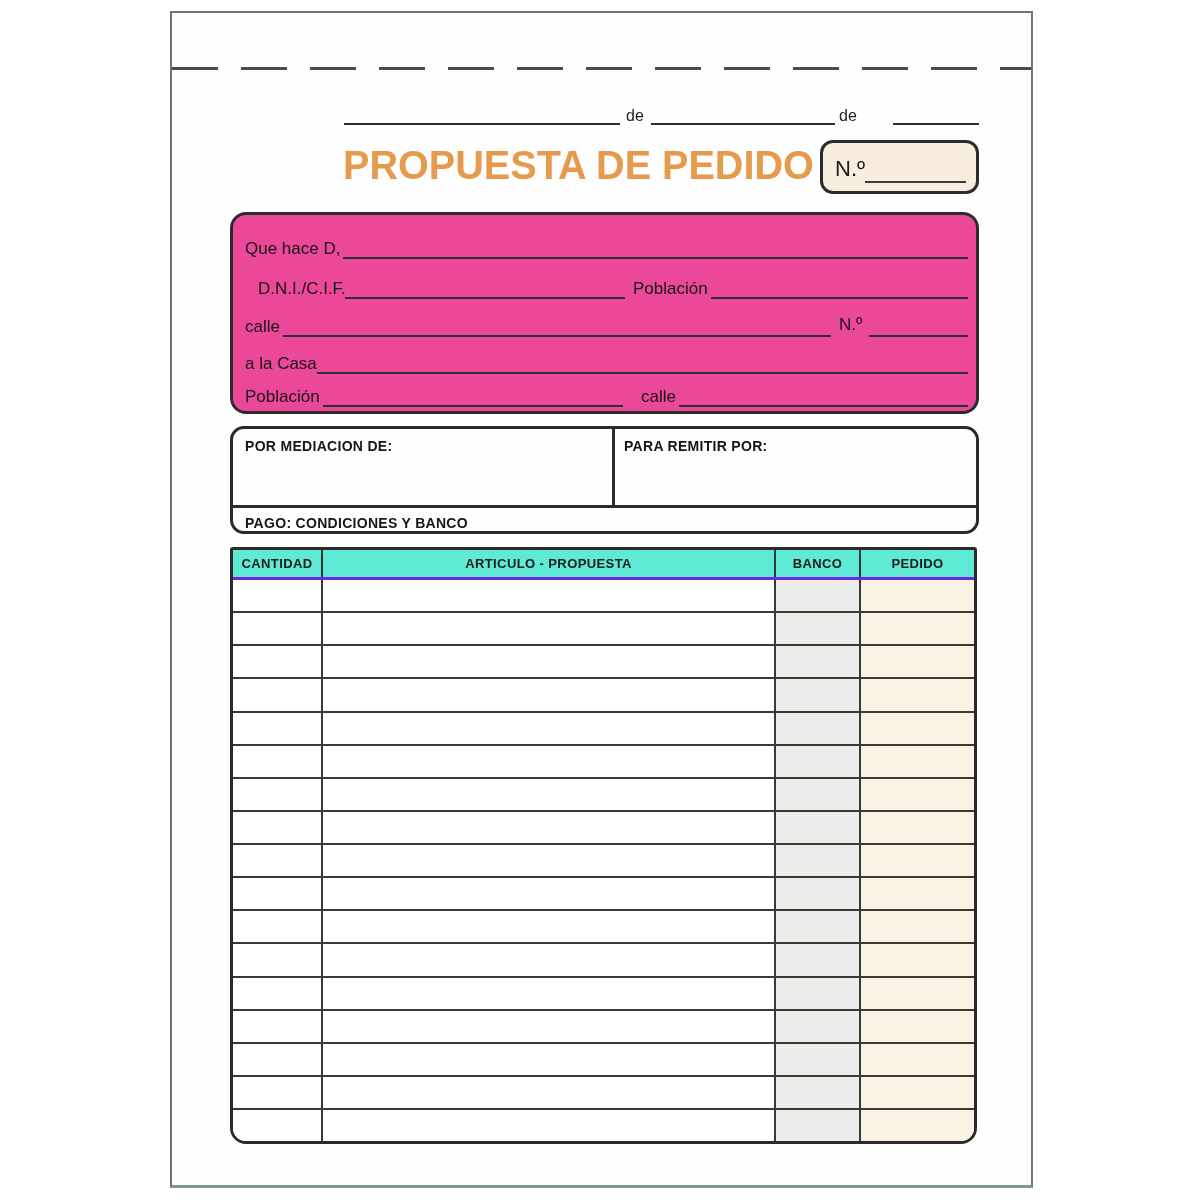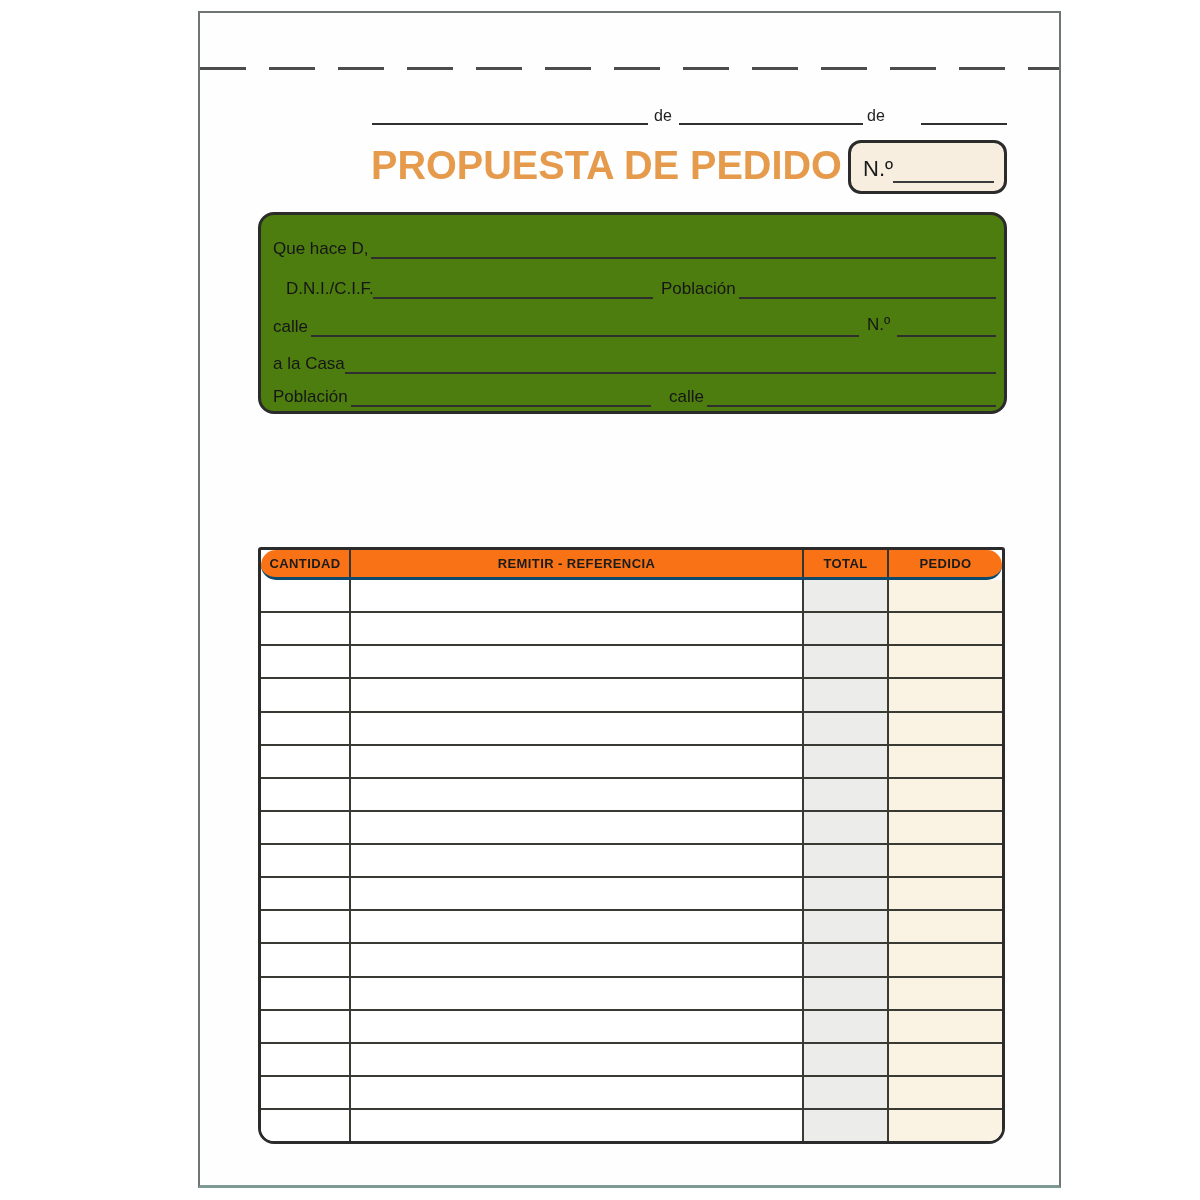--- a/index.html
+++ b/index.html
@@ -1,18 +1,18 @@
 <!DOCTYPE html>
 <html><head>
 <meta charset="utf-8">
 <style>
   html,body{margin:0;padding:0;background:#ffffff;width:1200px;height:1200px;
     font-family:"Liberation Sans", sans-serif;-webkit-font-smoothing:antialiased;}
   .page{position:absolute;left:170px;top:11px;width:863px;height:1177px;
-    background:#fefefe;border:2px solid #6f7575;border-bottom:3px solid #7e9894;box-sizing:border-box;margin-left:28px;}
+    background:#fefefe;border:2px solid #6f7575;border-bottom:3px solid #7e9894;box-sizing:border-box;}
   
   .perforation{position:absolute;left:0;top:54px;width:100%;height:3px;
     background:repeating-linear-gradient(90deg,#4c4c4c 0 46px,transparent 46px 69px);}
   
   .dline{position:absolute;height:0;border-bottom:2px solid #2f2f2f;}
   .l1{left:172px;top:110px;width:276px;}
   .l2{left:479px;top:110px;width:184px;}
   .l3{left:721px;top:110px;width:86px;}
   .de{position:absolute;top:94px;font-size:16px;color:#222;}
   .d1{left:454px;}
@@ -20,38 +20,38 @@
   
   .title{position:absolute;left:171px;top:130px;margin:0;font-size:40px;font-weight:bold;
     color:#e59a4c;letter-spacing:0px;transform:scaleX(0.99);transform-origin:left;}
   
   .nbox{position:absolute;left:648px;top:127px;width:159px;height:54px;box-sizing:border-box;
     background:#f7eedf;border:3px solid #2b2b2b;border-radius:13px;}
   .nbox .nlabel{position:absolute;left:12px;top:13px;font-size:22px;color:#1a1a1a;}
   .nbox .nline{position:absolute;left:42px;right:10px;bottom:8px;height:0;border-bottom:2px solid #3c3c3c;}
   
   .cbox{position:absolute;left:58px;top:199px;width:749px;height:202px;box-sizing:border-box;
-    border:3px solid #2b2b2b;border-radius:16px;background:#4d7c0f;}
+    border:3px solid #2b2b2b;border-radius:16px;background:#ec4899;}
   .flabel{position:absolute;font-size:17px;color:#161616;white-space:nowrap;}
   .fline{position:absolute;height:0;border-bottom:2px solid #2f2f2f;}
   
   .sbox{position:absolute;left:58px;top:413px;width:749px;height:108px;box-sizing:border-box;
     border:3px solid #2b2b2b;border-radius:14px;background:#fefefe;}
   .sbox .vdiv{position:absolute;left:379px;top:0;width:0;height:76px;border-left:3px solid #2b2b2b;}
   .sbox .hdiv{position:absolute;left:0;top:76px;width:100%;height:0;border-top:3px solid #2b2b2b;}
   .slabel{position:absolute;font-size:14px;font-weight:bold;color:#161616;letter-spacing:.3px;}
   .s1{left:12px;top:9px;}
   .s2{left:391px;top:9px;}
   .s3{left:12px;top:86px;}
   
   .tbl{position:absolute;left:58px;top:534px;width:747px;height:597px;box-sizing:border-box;
     border:3px solid #2b2b2b;border-radius:3px 3px 16px 16px;overflow:hidden;
     display:flex;flex-direction:column;background:#fff;}
   .thead{display:grid;grid-template-columns:90px 1fr 85px 113px;height:30px;flex:0 0 30px;
-    background:#f97316;border-bottom:3px solid #0c4a6e;box-sizing:border-box;border-radius:15px;}
+    background:#5eead4;border-bottom:3px solid #6d28d9;box-sizing:border-box;}
   .thead .hc{display:flex;align-items:center;justify-content:center;font-size:13px;font-weight:bold;
     color:#1b1b1b;letter-spacing:.4px;border-right:2px solid #35352f;box-sizing:border-box;}
   .thead .hc:last-child{border-right:none;}
   .tbody{flex:1;display:flex;flex-direction:column;}
   .trow{flex:1;display:grid;grid-template-columns:90px 1fr 85px 113px;border-bottom:2px solid #3a3a35;box-sizing:border-box;}
   .trow:last-child{border-bottom:none;}
   .trow .tc{border-right:2px solid #3a3a35;box-sizing:border-box;background:#fff;}
   .trow .tc:last-child{border-right:none;}
   .trow .tc.precio{background:#ececea;}
   .trow .tc.total{background:#faf3e3;}
@@ -91,26 +91,33 @@
 
     <span class="flabel" style="left:12px;top:139px;">a la Casa</span>
     <div class="fline" style="left:84px;top:157px;width:651px;"></div>
 
     <span class="flabel" style="left:12px;top:172px;">Población</span>
     <div class="fline" style="left:90px;top:190px;width:300px;"></div>
     <span class="flabel" style="left:408px;top:172px;">calle</span>
     <div class="fline" style="left:446px;top:190px;width:289px;"></div>
   </div>
 
+  <div class="sbox">
+    <div class="vdiv"></div>
+    <div class="hdiv"></div>
+    <span class="slabel s1">POR MEDIACION DE:</span>
+    <span class="slabel s2">PARA REMITIR POR:</span>
+    <span class="slabel s3">PAGO: CONDICIONES Y BANCO</span>
+  </div>
 
   <div class="tbl">
     <div class="thead">
       <div class="hc">CANTIDAD</div>
-      <div class="hc">REMITIR - REFERENCIA</div>
-      <div class="hc">TOTAL</div>
+      <div class="hc">ARTICULO - PROPUESTA</div>
+      <div class="hc">BANCO</div>
       <div class="hc">PEDIDO</div>
     </div>
     <div class="tbody" id="table-body">
         <div class="trow">
           <div class="tc cantidad"></div>
           <div class="tc articulo"></div>
           <div class="tc precio"></div>
           <div class="tc total"></div>
         </div>
         <div class="trow">

